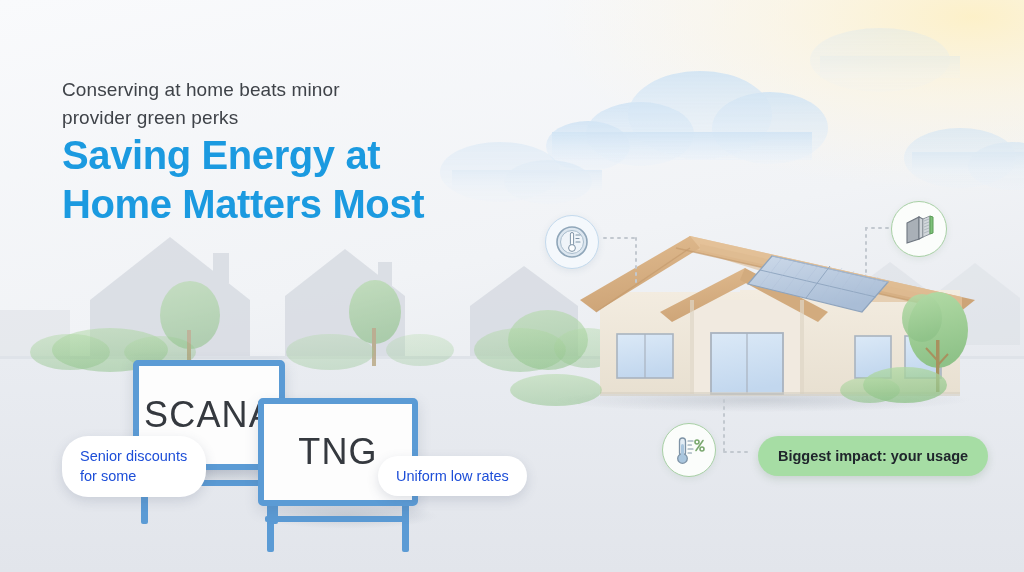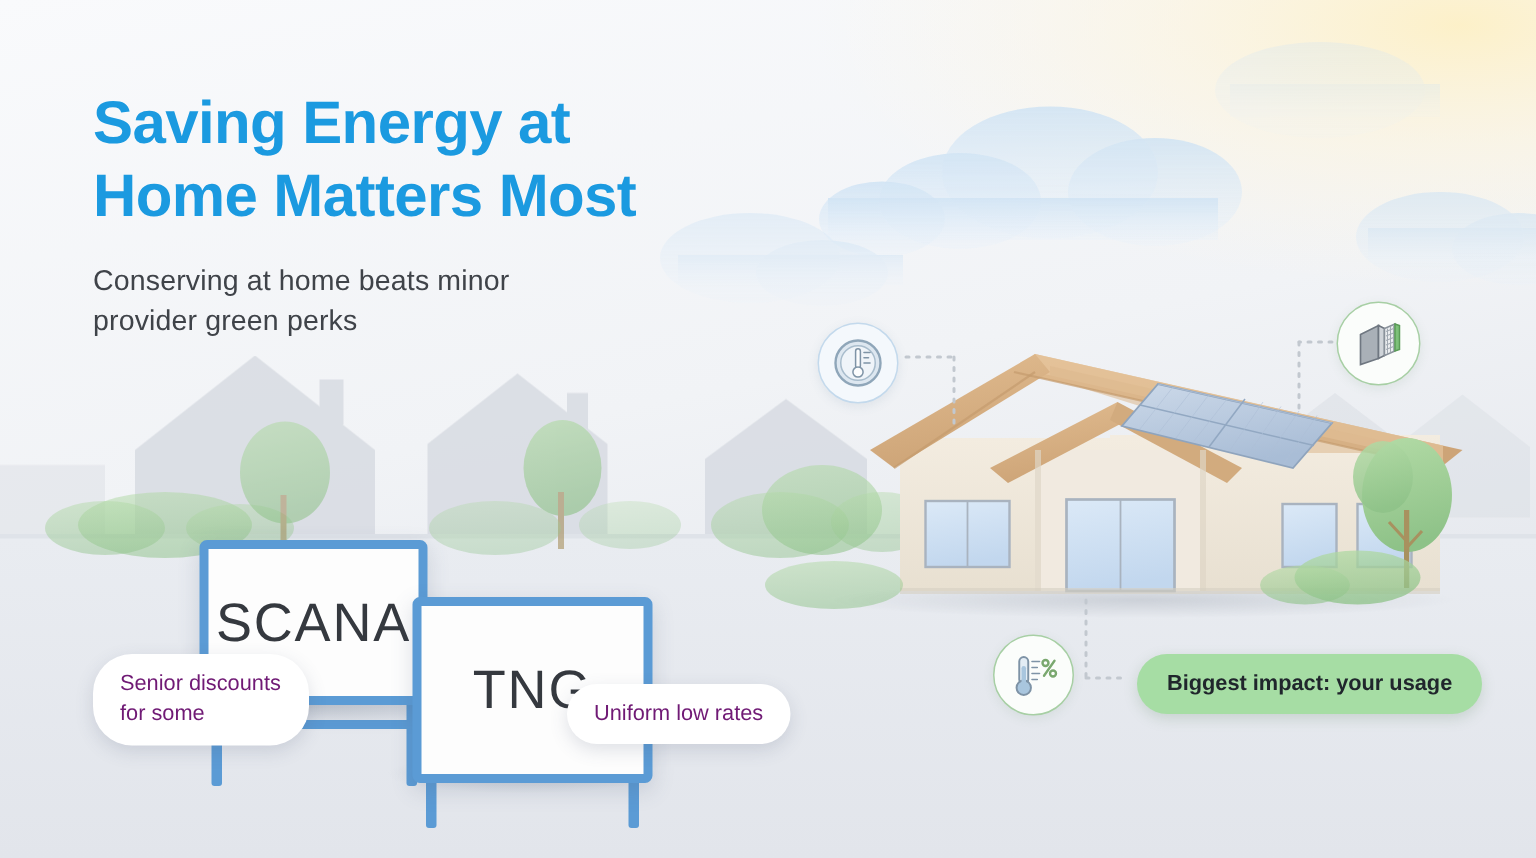--- a/index.html
+++ b/index.html
@@ -43,21 +43,21 @@
   }
   .bb-rail { position:absolute; height:6px; background:#5b9bd5; border-radius:2px; }
 
   
   .pill {
     position:absolute;
     background:#ffffff;
     border-radius:26px;
     padding:10px 18px;
     font-size:14.5px;
-    color:#701a75;
+    color:#1d4ed8;
     line-height:1.4;
     box-shadow:0 4px 12px rgba(70,85,110,.17);
     white-space:pre-line;
   }
   .pill-green {
     background:#a6dda4;
     color:#20262c;
     font-weight:bold;
     border-radius:22px;
     padding:10px 20px;
@@ -258,35 +258,35 @@
       <ellipse cx="905" cy="385" rx="42" ry="18" fill="url(#treeGrad)" opacity="0.75"></ellipse>
       <ellipse cx="870" cy="390" rx="30" ry="13" fill="url(#treeGrad)" opacity="0.6"></ellipse>
     </g>
     <ellipse cx="556" cy="390" rx="46" ry="16" fill="url(#treeGrad)" opacity="0.5"></ellipse>
 
     <ellipse cx="205" cy="470" rx="110" ry="14" fill="url(#shadowGrad)"></ellipse>
     <ellipse cx="348" cy="516" rx="90" ry="13" fill="url(#shadowGrad)"></ellipse>
   </svg>
 
   <div id="headline">
+    <div id="subtitle">Conserving at home beats minor
+provider green perks</div>
     <div id="title">Saving Energy at
 Home Matters Most</div>
-    <div id="subtitle">Conserving at home beats minor
-provider green perks</div>
   </div>
 
   <div class="billboard" style="left:133px; top:360px; width:152px; height:110px;">
     <div class="bb-leg" style="left:8px; top:108px; height:56px;"></div>
     <div class="bb-leg" style="left:138px; top:108px; height:56px;"></div>
     <div class="bb-rail" style="left:6px; top:120px; width:140px;"></div>
     <div class="bb-frame"></div>
     <div class="bb-label">SCANA</div>
   </div>
 
-  <div class="billboard" style="left:275px; top:398px; width:160px; height:124px;">
+  <div class="billboard" style="left:258px; top:398px; width:160px; height:108px;">
     <div class="bb-leg" style="left:9px; top:106px; height:48px;"></div>
     <div class="bb-leg" style="left:144px; top:106px; height:48px;"></div>
     <div class="bb-rail" style="left:7px; top:118px; width:144px;"></div>
     <div class="bb-frame"></div>
     <div class="bb-label">TNG</div>
   </div>
 
   <div class="pill" style="left:62px; top:436px; width:144px;">Senior discounts
 for some</div>
 

